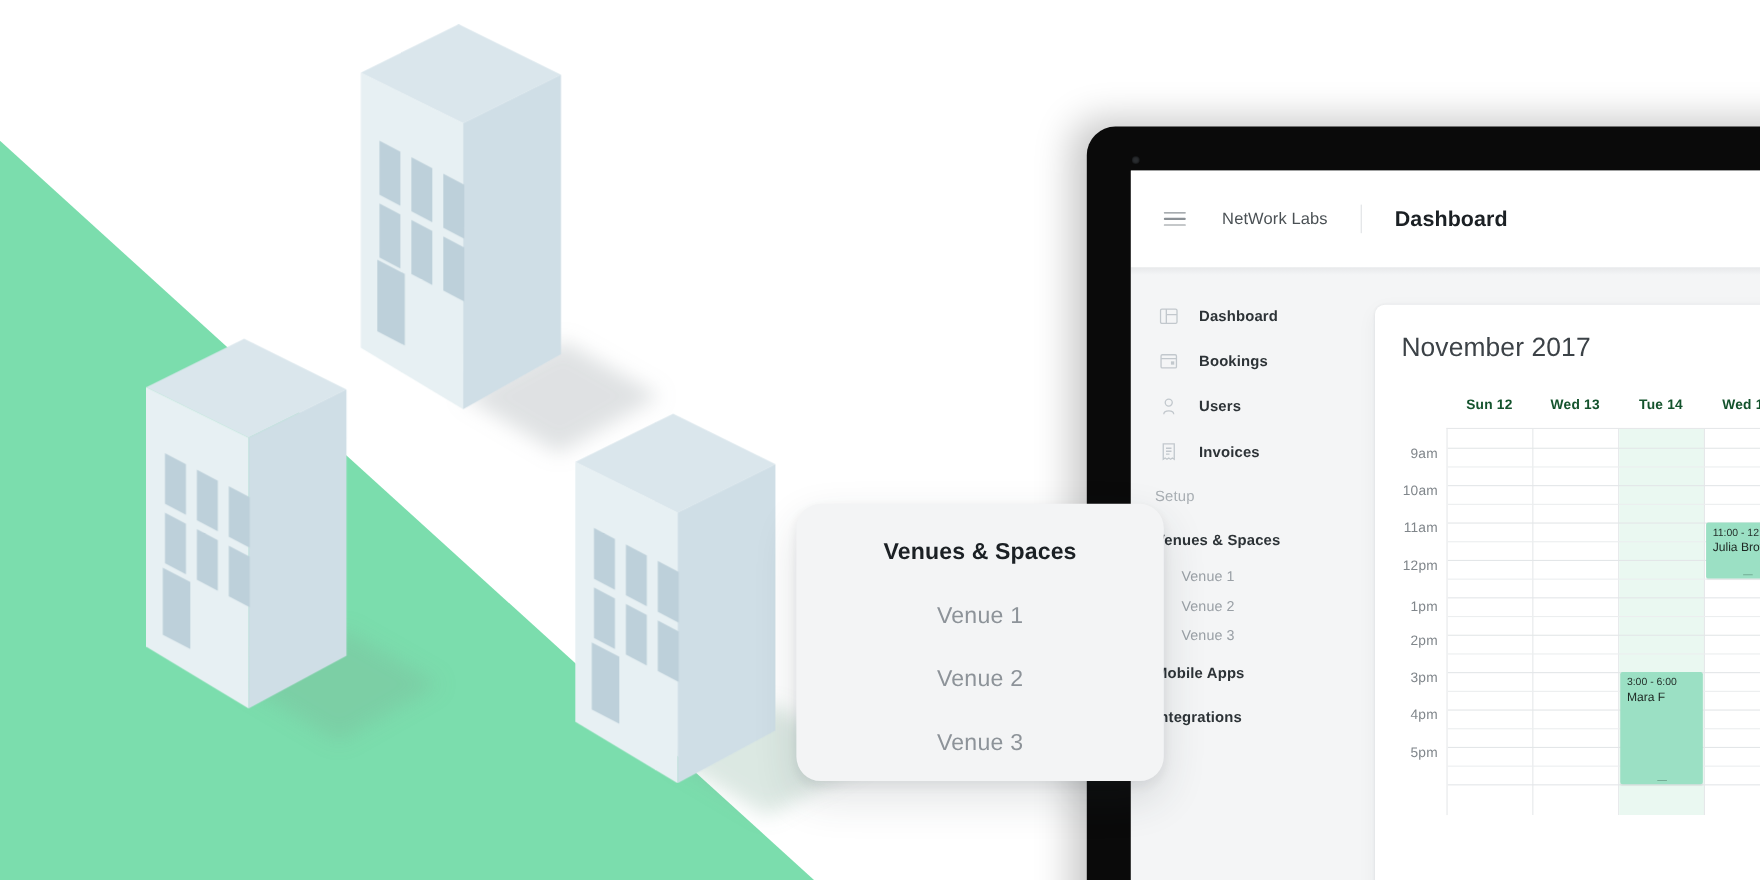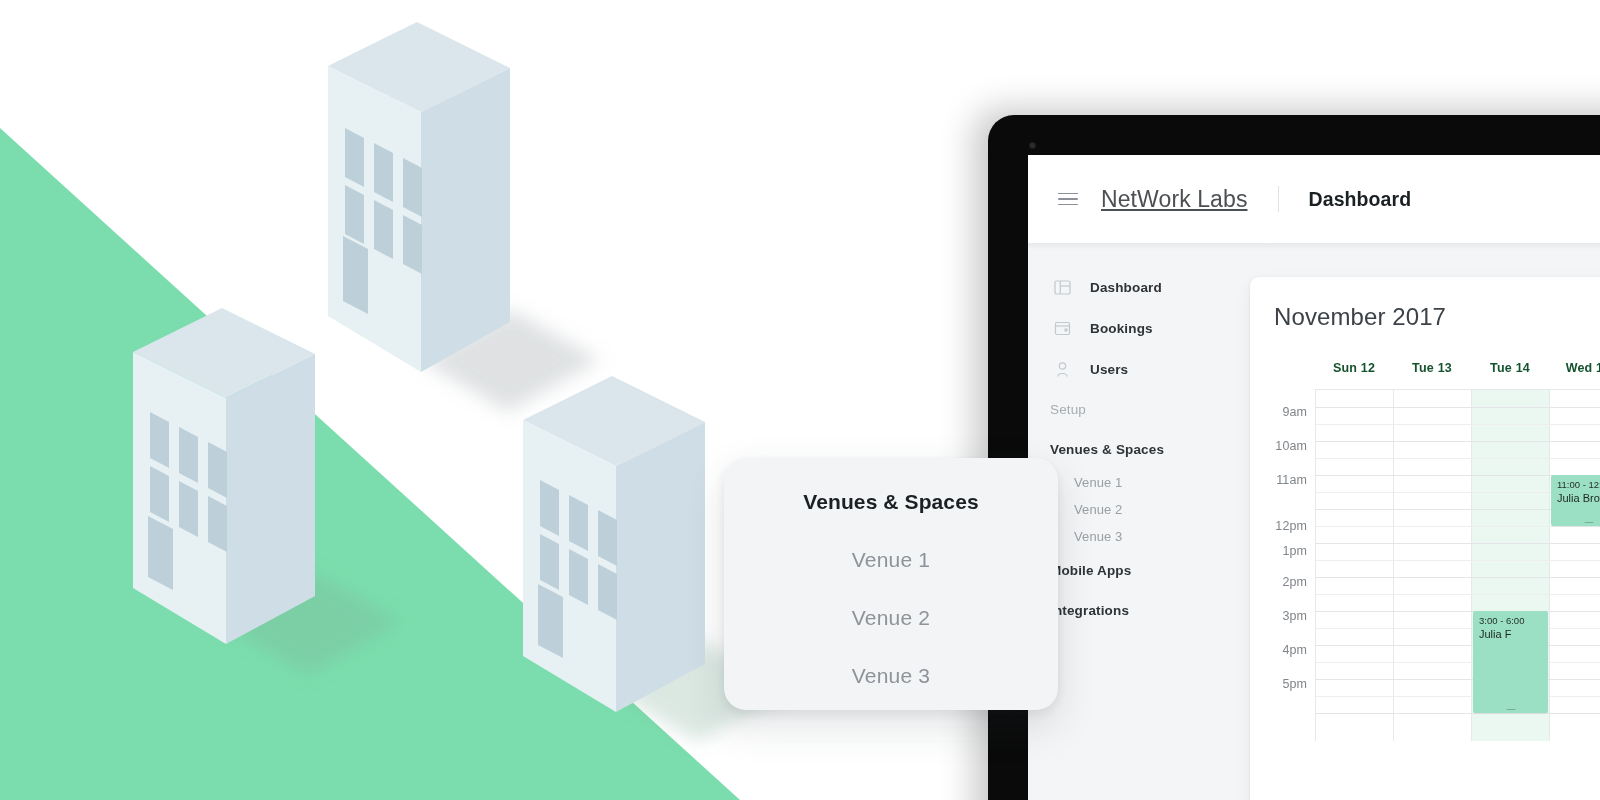--- a/index.html
+++ b/index.html
@@ -42,21 +42,21 @@
   }
 
   
   .app-header {
     height:88px; background:#fff; display:flex; align-items:center;
     padding-left:30px; position:relative;
   }
   .hamburger { width:20px; display:flex; flex-direction:column; gap:4px; cursor:pointer; }
   .hamburger i { display:block; height:1.6px; background:#8b9196; border-radius:1px; }
   .brand {
-    margin-left:23px; font-size:23px; color:#4a5054; letter-spacing:.1px; font-weight:400;text-decoration:underline;
+    margin-left:33px; font-size:15px; color:#4a5054; letter-spacing:.1px; font-weight:400;
   }
   .hdr-div { width:1px; height:26px; background:#dfe2e4; margin-left:30px; }
   .page-title {
     margin-left:30px; font-size:19.5px; color:#1b2024; font-weight:700; letter-spacing:.1px;
   }
   .hdr-shadow {
     position:absolute; left:0; right:0; bottom:-7px; height:7px;
     background:linear-gradient(to bottom, rgba(60,70,80,.07), rgba(60,70,80,0));
   }
 
@@ -263,47 +263,58 @@
           <span class="nav-ico">
             <svg width="17" height="17" viewBox="0 0 17 17" fill="none" stroke="#c2c8cd" stroke-width="1.2">
               <circle cx="8.5" cy="5" r="3.2"></circle>
               <path d="M4 15.5 C4 11.5 13 11.5 13 15.5"></path>
             </svg>
           </span>
           <span class="nav-lbl">Users</span>
         </div>
 
 
+        <div class="nav-item">
+          <span class="nav-ico">
+            <svg width="17" height="17" viewBox="0 0 17 17" fill="none" stroke="#c2c8cd" stroke-width="1.2">
+              <path d="M3.5 1.5 h10 v14 l-1.7 -1.1 -1.6 1.1 -1.7 -1.1 -1.6 1.1 -1.7 -1.1 -1.7 1.1 z"></path>
+              <line x1="6" y1="5.5" x2="11" y2="5.5"></line>
+              <line x1="6" y1="8.2" x2="11" y2="8.2"></line>
+              <line x1="6" y1="10.9" x2="9.2" y2="10.9"></line>
+            </svg>
+          </span>
+          <span class="nav-lbl">Invoices</span>
+        </div>
 
         <div class="nav-section">Setup</div>
         <div class="nav-plain">Venues &amp; Spaces</div>
         <div class="nav-sub">Venue 1</div>
         <div class="nav-sub">Venue 2</div>
         <div class="nav-sub">Venue 3</div>
         <div class="nav-plain">Mobile Apps</div>
         <div class="nav-plain">Integrations</div>
       </nav>
 
       <main class="content">
         <section class="cal-card">
           <h1 class="cal-title">November 2017</h1>
 
           <div class="cal-grid">
             <div class="cal-head" id="cal-head">
                 <div class="dcol-h">Sun 12</div>
-                <div class="dcol-h">Tue 13</div>
+                <div class="dcol-h">Wed 13</div>
                 <div class="dcol-h">Tue 14</div>
                 <div class="dcol-h">Wed 15</div>
               </div>
             <div class="cal-bodyrow">
               <div class="time-col" id="time-col">
                   <div class="tlab" style="top: 23px;">9am</div>
                   <div class="tlab" style="top: 57px;">10am</div>
                   <div class="tlab" style="top: 91px;">11am</div>
-                  <div class="tlab" style="top: 125px; margin-top: 12px;">12pm</div>
+                  <div class="tlab" style="top: 125px;">12pm</div>
                   <div class="tlab" style="top: 162px;">1pm</div>
                   <div class="tlab" style="top: 193px;">2pm</div>
                   <div class="tlab" style="top: 227px;">3pm</div>
                   <div class="tlab" style="top: 261px;">4pm</div>
                   <div class="tlab" style="top: 295px;">5pm</div>
                 </div>
               <div class="grid-wrap" id="grid-wrap">
                   <div class="dcol" style="left: 0px;"></div>
                   <div class="dcol" style="left: 78px;"></div>
                   <div class="dcol today" style="left: 156px;"></div>
@@ -327,21 +338,21 @@
                   <div class="hline major" style="top: 289px;"></div>
                   <div class="hline" style="top: 306px;"></div>
                   <div class="hline major" style="top: 323px;"></div>
                   <div class="ev" style="left: 235px; top: 85px; width: 75px; height: 51px; background: rgb(155, 224, 196);">
                     <div class="ev-time">11:00 - 12:30</div>
                     <div class="ev-name">Julia Brown</div>
                     <div class="ev-handle"></div>
                   </div>
                   <div class="ev" style="left: 157px; top: 221px; width: 75px; height: 102px; background: rgb(155, 224, 196);">
                     <div class="ev-time">3:00 - 6:00</div>
-                    <div class="ev-name">Julia F</div>
+                    <div class="ev-name">Mara F</div>
                     <div class="ev-handle"></div>
                   </div>
                 </div>
             </div>
           </div>
         </section>
       </main>
 
     </div>
   </div>

